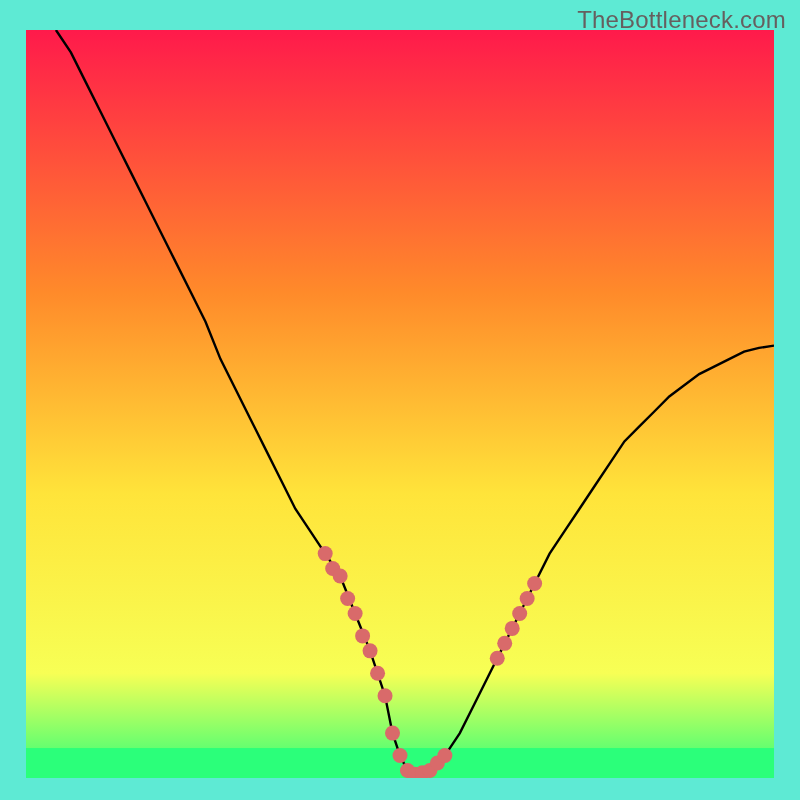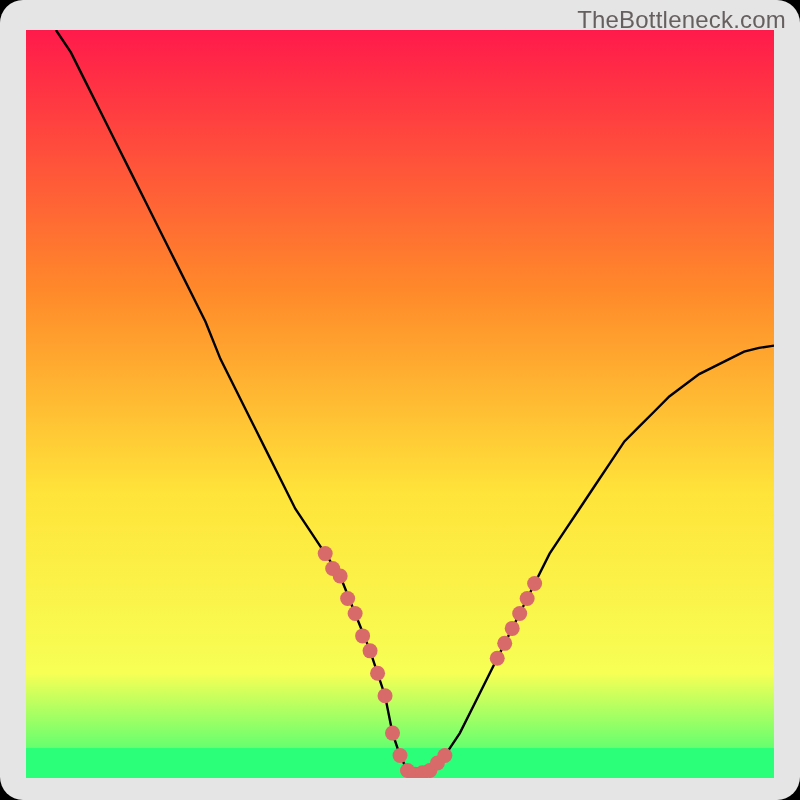--- a/index.html
+++ b/index.html
@@ -1,22 +1,21 @@
 <!DOCTYPE html>
 <html><head>
 <meta charset="utf-8">
 <style>
   * { margin: 0; padding: 0; box-sizing: border-box; }
   html, body { width: 800px; height: 800px; overflow: hidden; background: #000; }
   .frame {
     position: relative;
     width: 800px;
     height: 800px;
-    background: #e5e5e5;
-    border-radius: 23px;
+    background: #5eead4;
   }
   .watermark {
     position: absolute;
     top: 6px;
     right: 14px;
     font-family: Arial, Helvetica, sans-serif;
     font-size: 24px;
     color: #665f5f;
     letter-spacing: 0.2px;
     z-index: 50;

